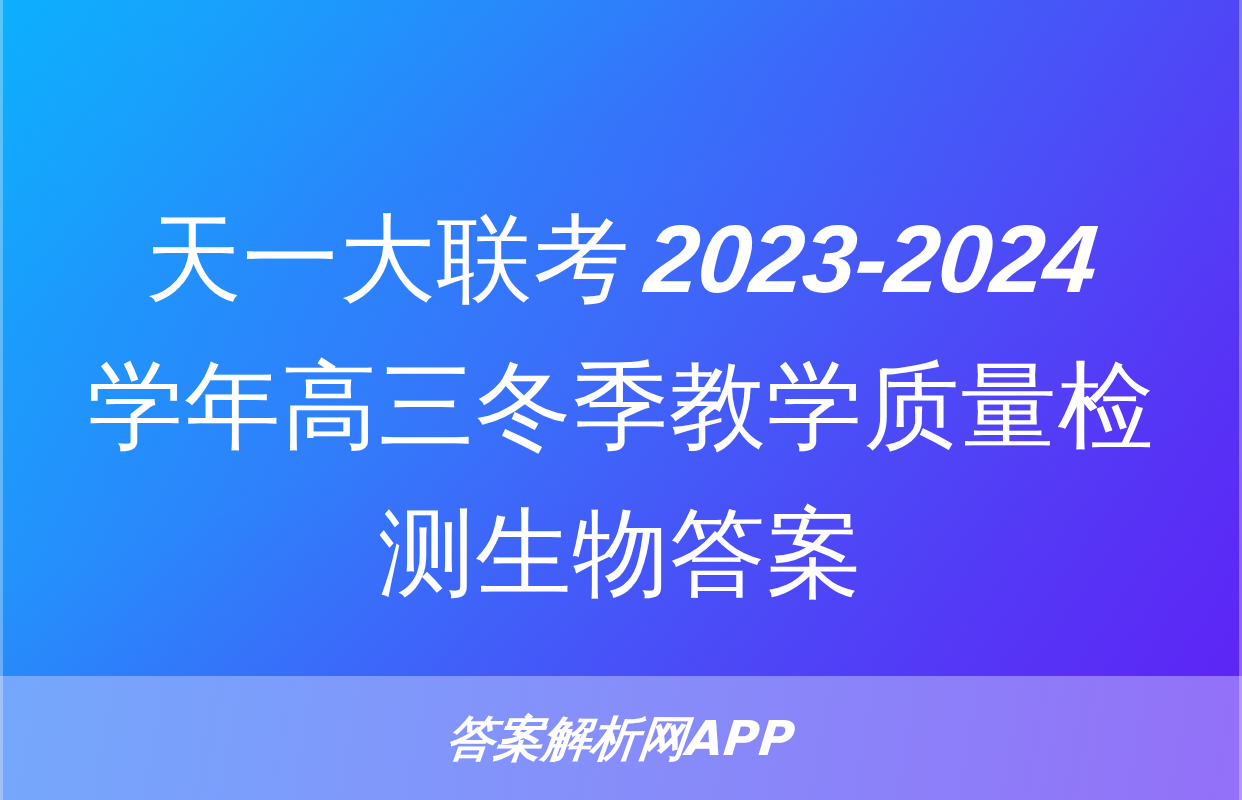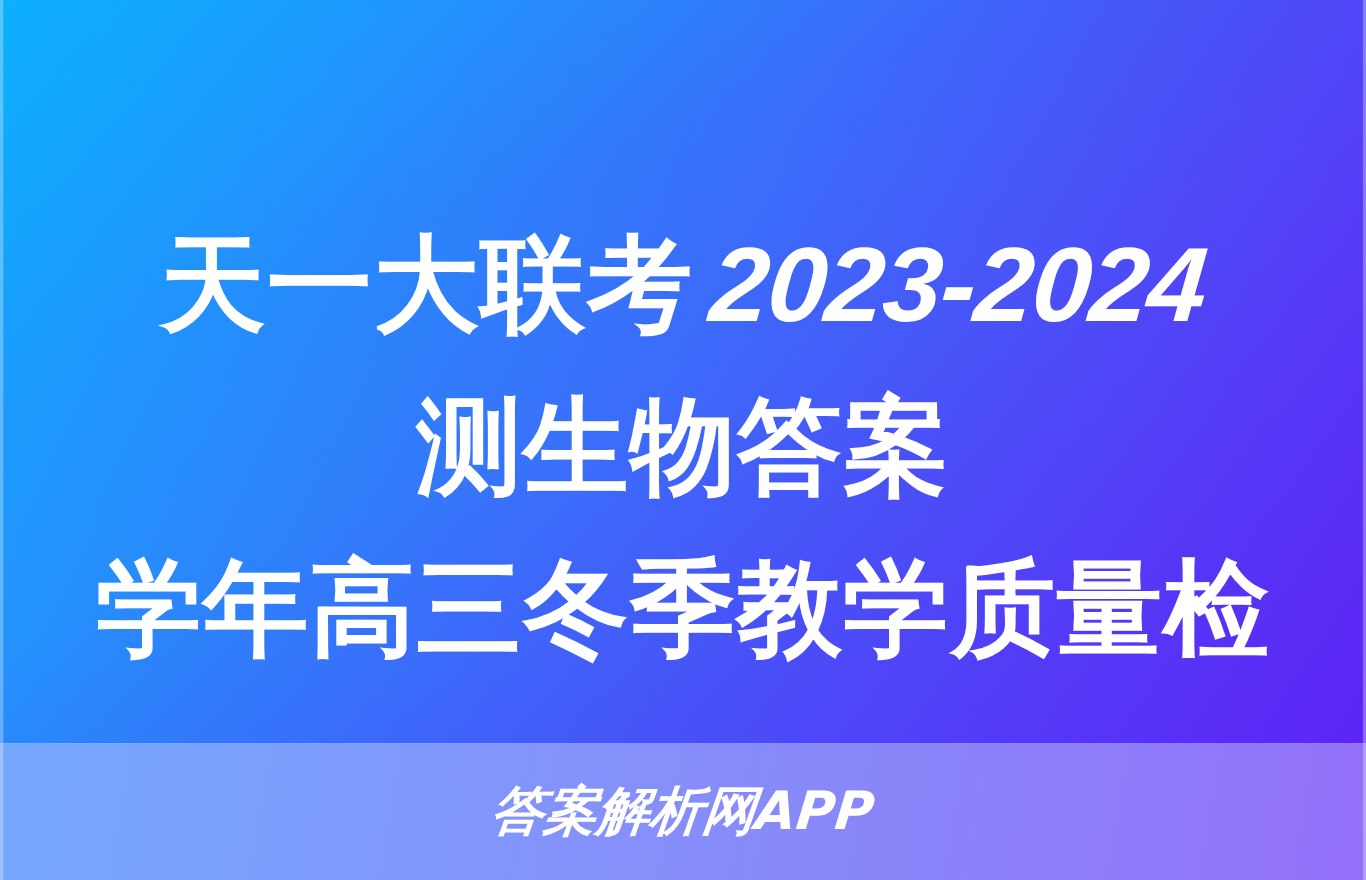--- a/index.html
+++ b/index.html
@@ -71,21 +71,21 @@
     color: #ffffff;
     font-size: 96px;
     line-height: 146px;
     font-weight: 700;
     letter-spacing: 1px;
     white-space: nowrap;
     text-rendering: geometricPrecision;
   }
   .title-line .cjk {
     font-family: "DejaVu Sans", "Liberation Sans", sans-serif;
-    font-weight: 700;
+    font-weight: 400;
   }
   .title-line .year {
     display: inline-block;
     font-family: "Liberation Sans", "DejaVu Sans", sans-serif;
     font-weight: 700;
     font-style: italic;
     letter-spacing: -1px;
     transform: skewX(-5deg);
     margin-left: 16px;
   }
@@ -139,25 +139,25 @@
 
   <div class="hero"></div>
 
   <div class="title-block">
 
     <div class="title-line">
       <span class="cjk">天一大联考</span><span class="year">2023-2024</span>
     </div>
 
     <div class="title-line">
-      <span class="cjk">测生物答案</span>
+      <span class="cjk">学年高三冬季教学质量检</span>
     </div>
 
     <div class="title-line">
-      <span class="cjk">学年高三冬季教学质量检</span>
+      <span class="cjk">测生物答案</span>
     </div>
 
   </div>
 
   <div class="footer-band">
     <span class="footer-text">答案解析网APP</span>
   </div>
 
   <div class="edge edge-left"></div>
   <div class="edge edge-right"></div>

